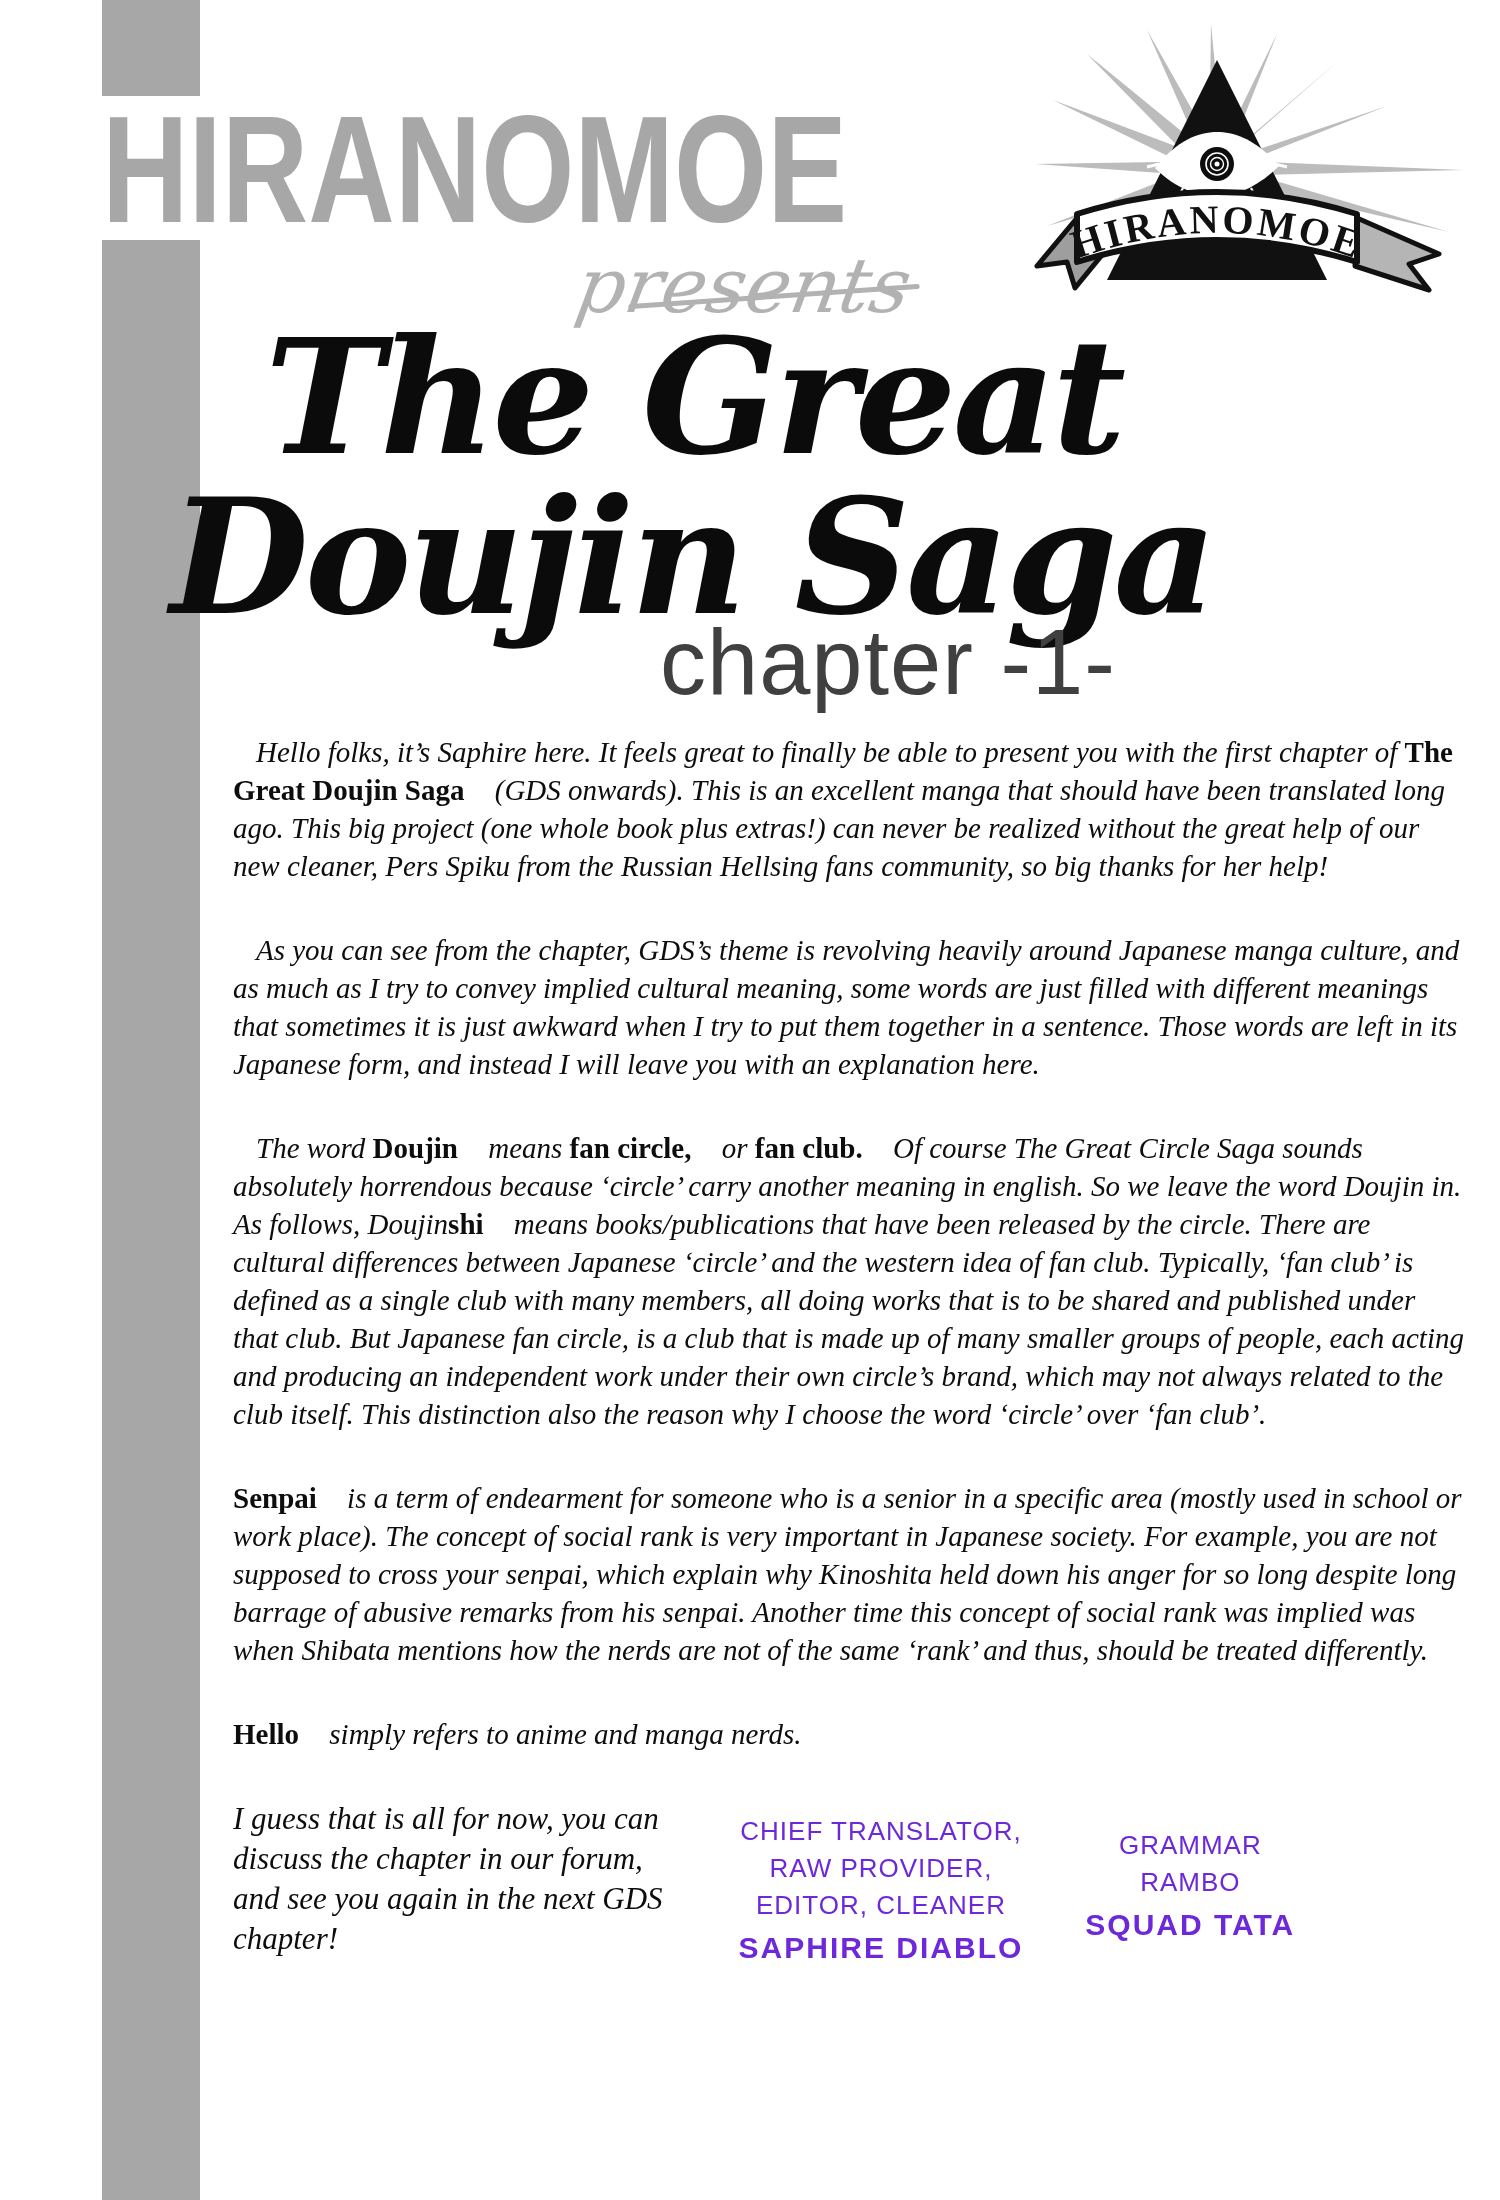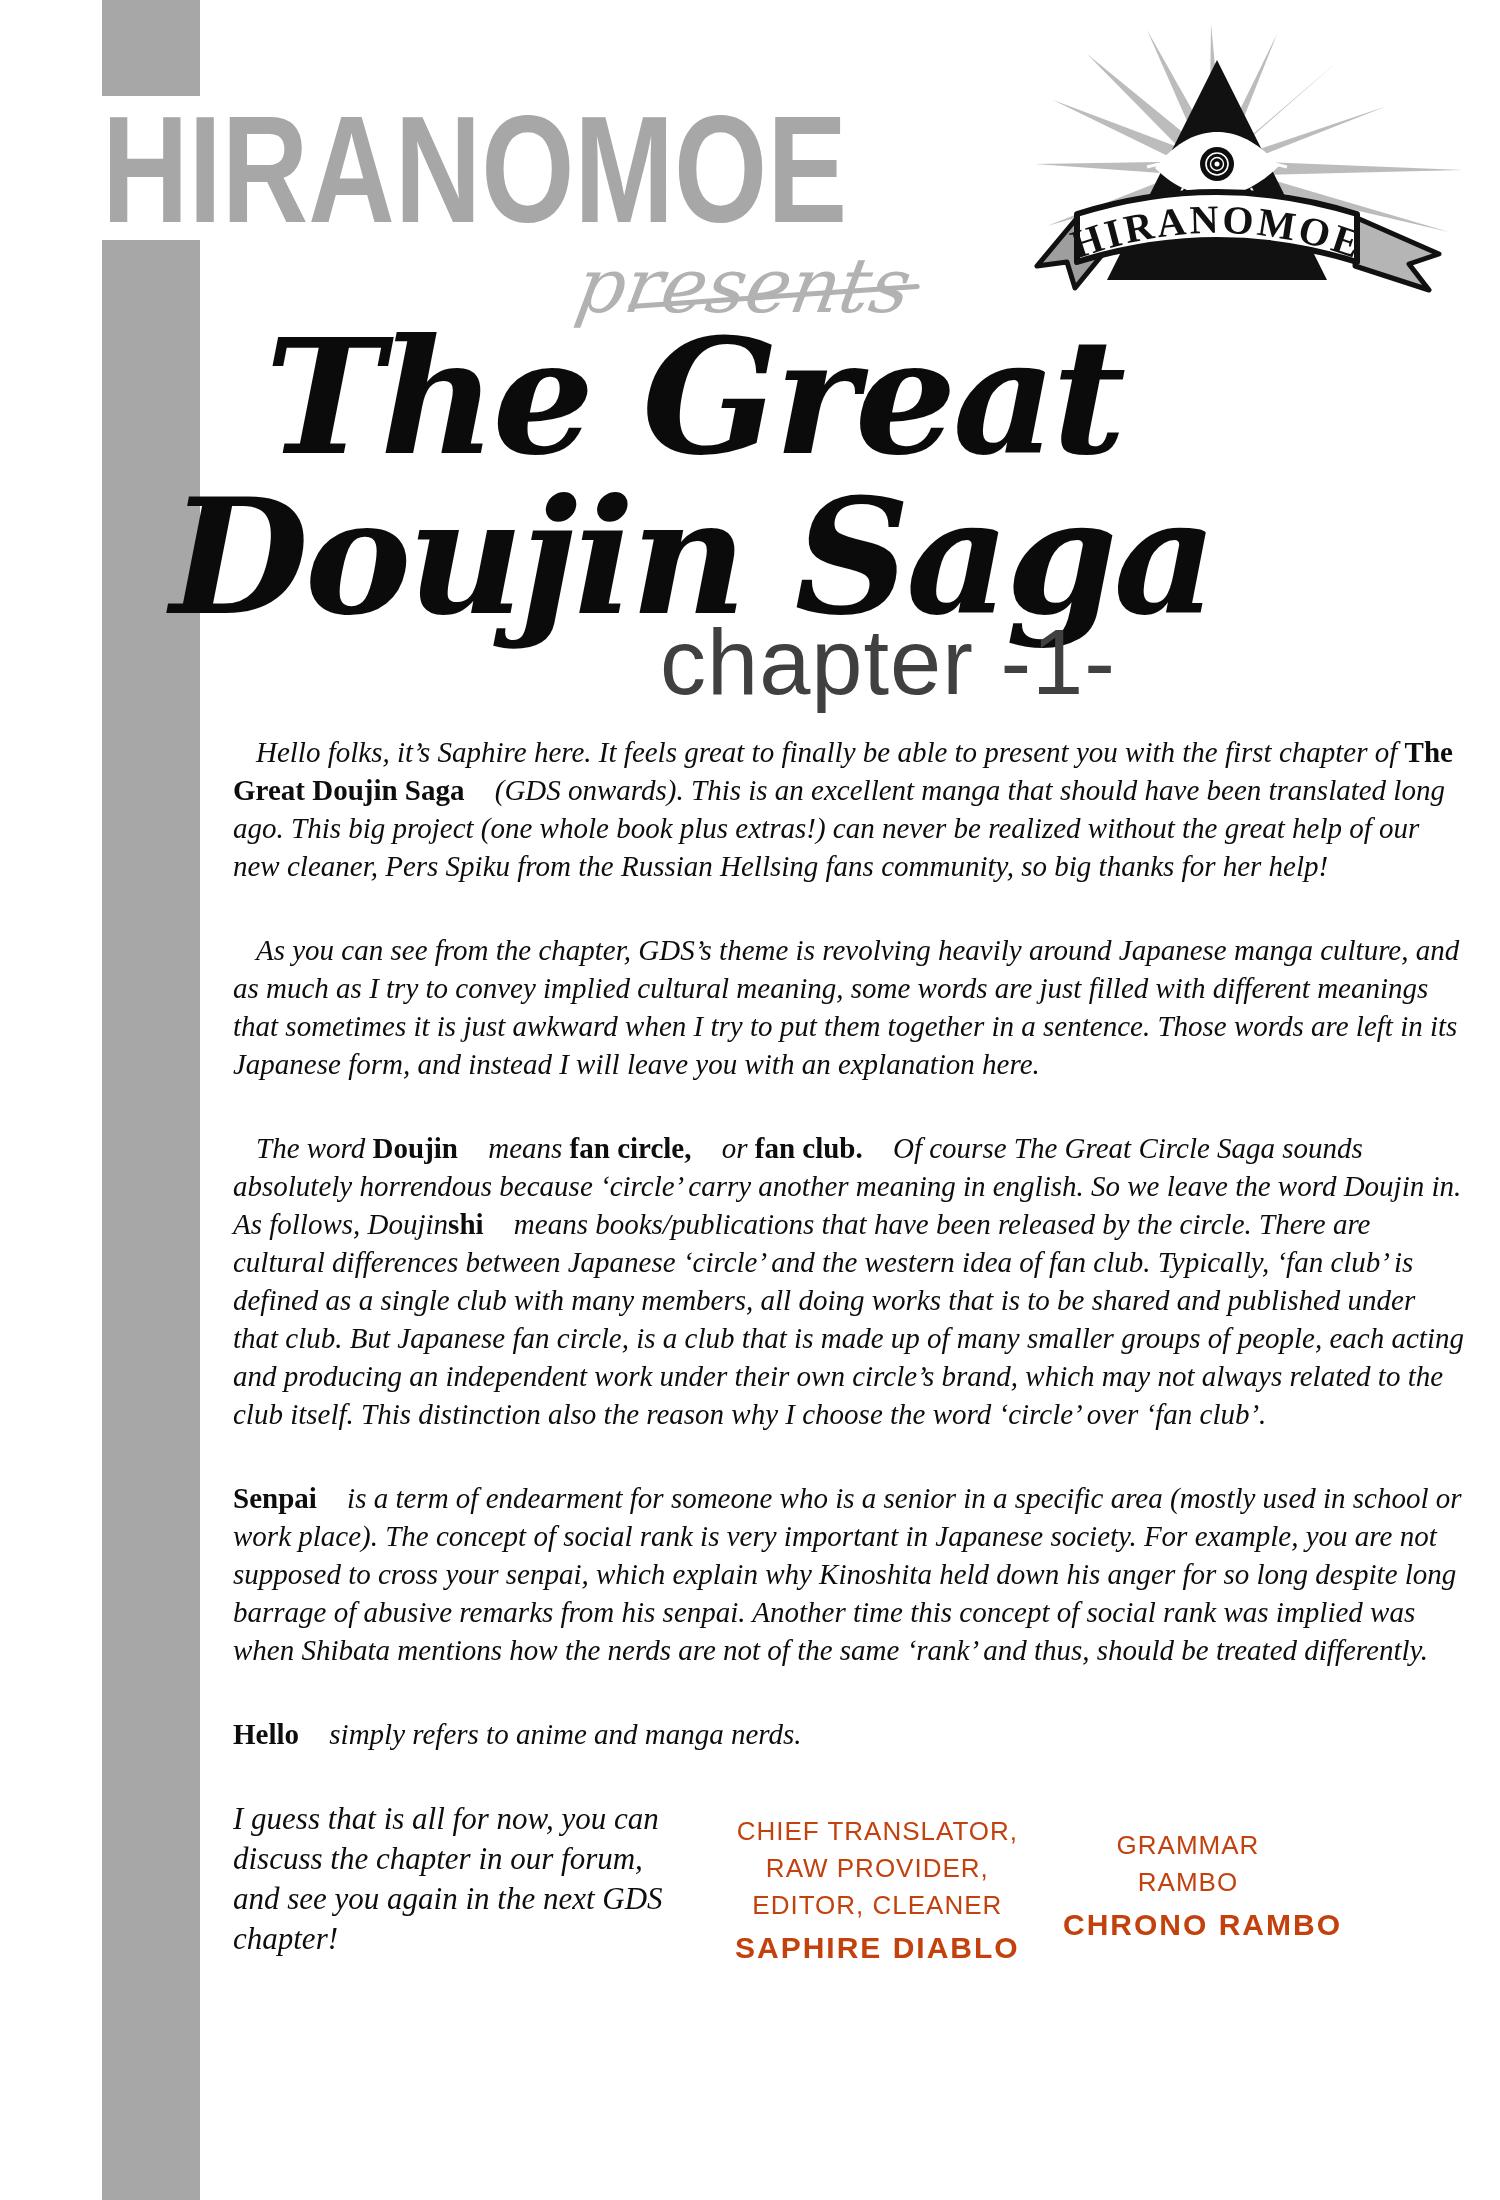--- a/index.html
+++ b/index.html
@@ -39,21 +39,21 @@
   
   .body-text{position:absolute;left:233px;top:733px;width:1232px;
             font-size:29px;line-height:38px;font-style:italic;color:#0d0d0d;}
   .para{margin:0 0 46px 0;}
   .seg{font-style:italic;margin-left:23px;}
   .seg-bold{font-style:normal;font-weight:700;}
 
   
   .bottom-row{display:flex;justify-content:flex-start;width:1080px;margin-top:30px;gap:10px;}
   .closing{width:470px;font-style:italic;font-size:31px;line-height:40px;}
-  .credit-col{font-family:"Liberation Sans",sans-serif;font-style:normal;text-align:center;color:#c2410c;}
+  .credit-col{font-family:"Liberation Sans",sans-serif;font-style:normal;text-align:center;color:#6d28d9;}
   .credits-main{width:360px;padding-top:14px;}
   .credits-side{width:250px;padding-top:2px;}
   .role{font-size:26px;line-height:37px;letter-spacing:1px;}
   .cname{font-size:30px;line-height:36px;font-weight:bold;letter-spacing:2px;margin-top:6px;white-space:nowrap;}
   .group.g2{margin-top:26px;}
 </style>
 </head>
 <body>
 
 <div class="page">
@@ -118,19 +118,19 @@
       <div class="closing">I guess that is all for now, you can discuss the chapter in our forum, and see you again in the next GDS chapter!</div>
       <div class="credit-col credits-main">
         <div class="role">CHIEF TRANSLATOR,</div>
         <div class="role">RAW PROVIDER,</div>
         <div class="role">EDITOR, CLEANER</div>
         <div class="cname">SAPHIRE DIABLO</div>
       </div>
       <div class="credit-col credits-side">
         <div class="group g2">
           <div class="role">GRAMMAR RAMBO</div>
-          <div class="cname">CHRONO RAMBO</div>
+          <div class="cname">SQUAD TATA</div>
         </div>
       </div>
     </div>
   </div>
 
 </div>
 
 </body></html>

